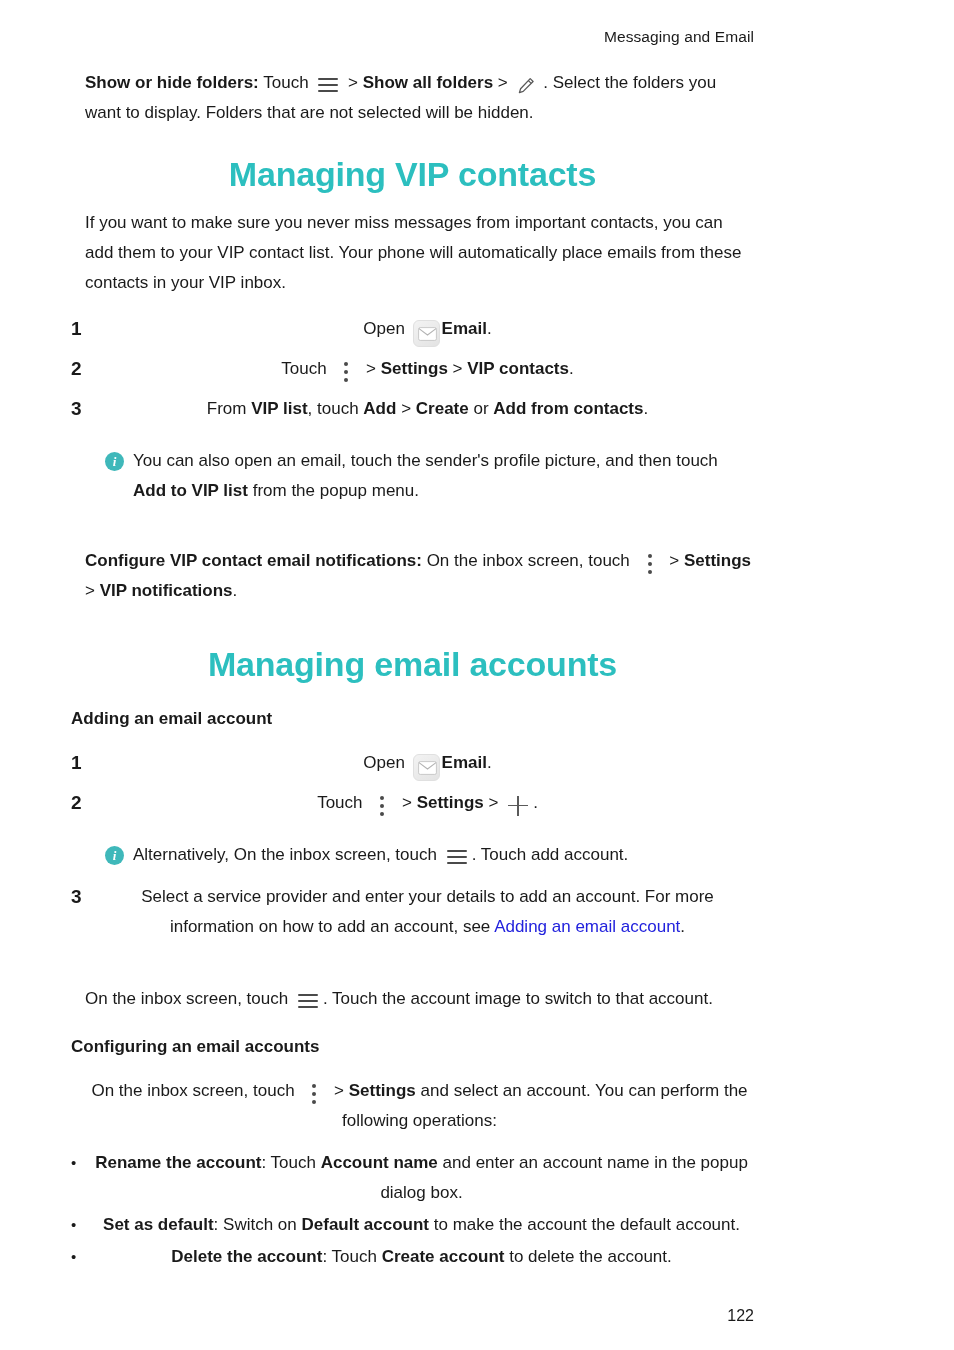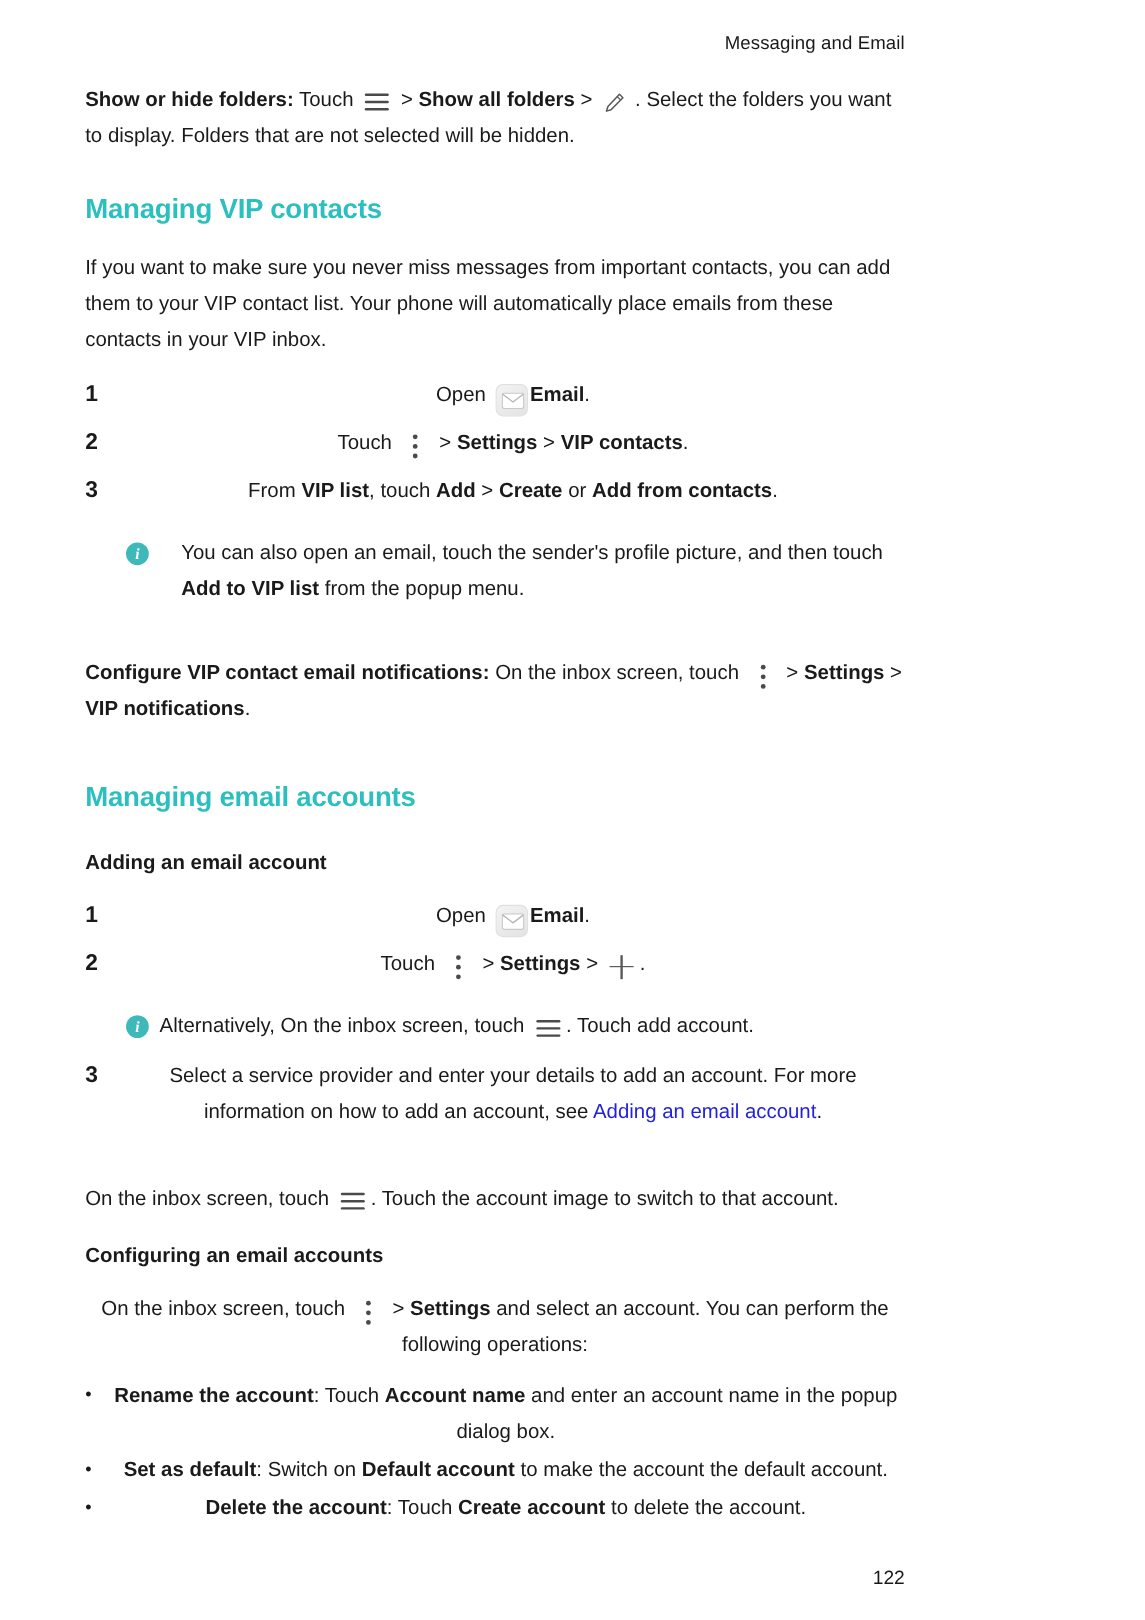--- a/index.html
+++ b/index.html
@@ -31,40 +31,41 @@
     color: #1a1a1a;
     letter-spacing: 0.1px;
     margin-bottom: 22px;
   }
 
   
   .para {
     font-size: 17px;
     line-height: 30px;
     color: #1a1a1a;
-    margin: 0 0 0 0;
+    margin: 0 0 0 14px;
   }
   .para.tight { max-width: 820px; text-align: center; }
 
   b, .b { font-weight: bold; }
 
   .spacer-12 { height: 12px; }
   .spacer-16 { height: 16px; }
   .spacer-20 { height: 20px; }
   .spacer-24 { height: 24px; }
   .spacer-28 { height: 28px; }
 
   
   h1.section-title {
-    font-size: 23px;
+    font-size: 34px;
     line-height: 36px;
     font-weight: bold;
     color: #2cbfbf;
     margin: 0;
     letter-spacing: -0.2px;
+    text-align: center;
   }
 
   h2.sub-title {
     font-size: 17px;
     line-height: 26px;
     font-weight: bold;
     color: #1a1a1a;
     margin: 0;
   }
 
@@ -307,21 +308,21 @@
         <span>&gt;</span>
         <b>Create</b>
         <span>or</span>
         <b>Add from contacts</b><span>.</span>
       </span>
     </li>
   </ol>
 
   <div class="spacer-12"></div>
 
-  <div class="note" style="margin-left:34px; max-width:790px;gap:18px;">
+  <div class="note" style="margin-left:34px; max-width:790px;">
     <span class="info-icon"></span>
     <span class="note-text">
       <span>You can also open an email, touch the sender's profile picture, and then touch</span>
       <b>Add to VIP list</b>
       <span>from the popup menu.</span>
     </span>
   </div>
 
   <div class="spacer-20"></div>
 

